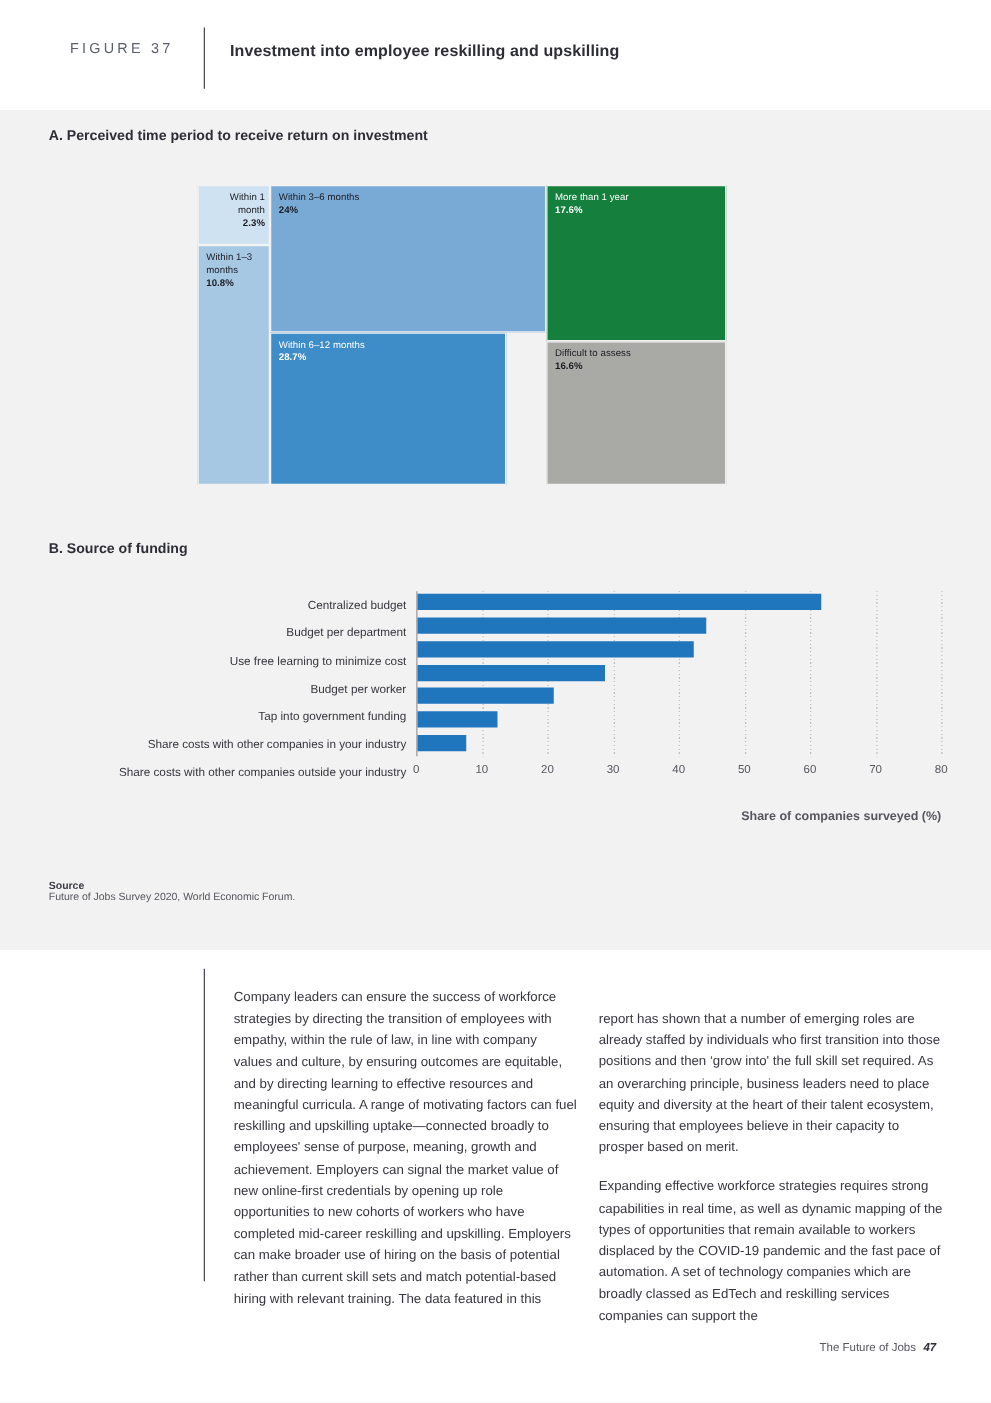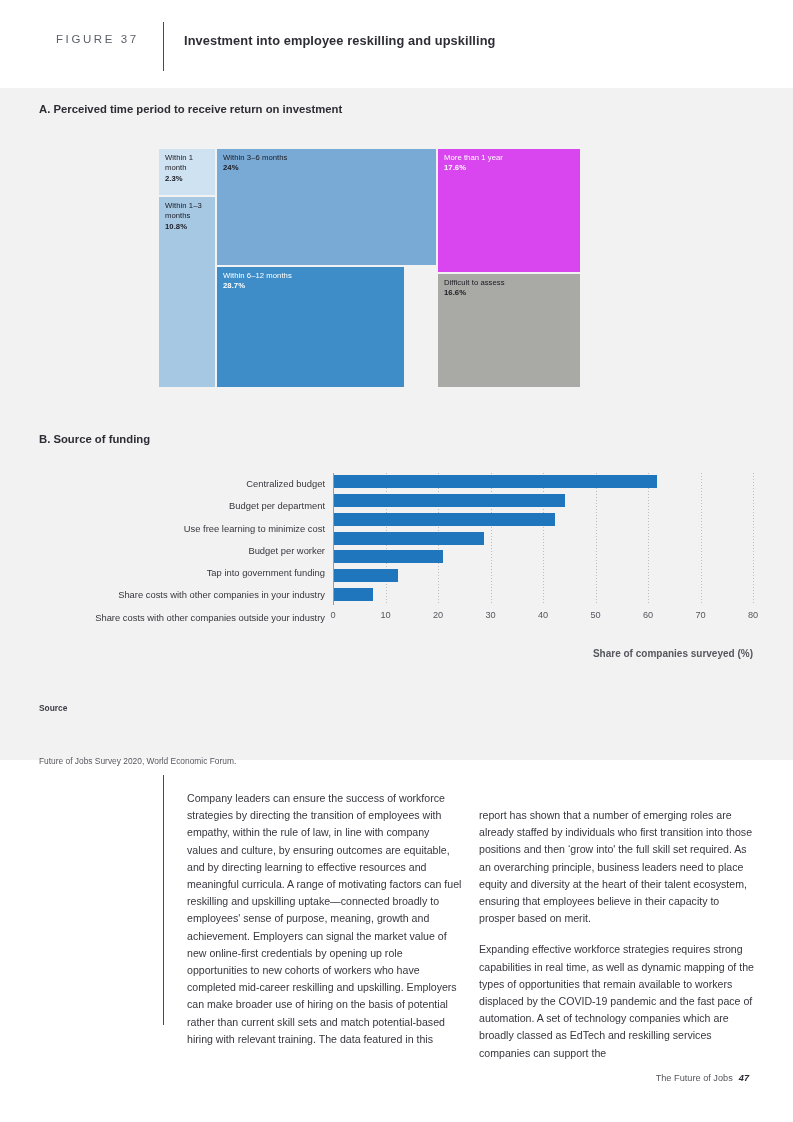--- a/index.html
+++ b/index.html
@@ -63,21 +63,21 @@
     background:repeating-linear-gradient(to bottom,#bdbdc2 0 1px,transparent 1px 3px);}
   .bar{position:absolute;height:13px;background:#1f76bd;}
   .tick{position:absolute;top:140px;font-size:9.2px;color:#56565e;transform:translateX(-50%);}
   #bc-axis-title{
     position:absolute;left:294px;top:168px;width:420px;text-align:right;
     font-size:10px;font-weight:bold;color:#56565e;margin-top:10px;
   }
 
   
   #src-head{position:absolute;left:39px;top:703px;font-size:8.4px;font-weight:bold;color:#3c3c46;}
-  #src-text{position:absolute;left:39px;top:756px;font-size:8.4px;color:#56565e;}
+  #src-text{position:absolute;left:39px;top:712px;font-size:8.4px;color:#56565e;}
 
   
   #body-rule{position:absolute;left:163px;top:775px;width:1px;height:250px;background:#4a4a52;}
   .col{
     position:absolute;top:790px;width:275px;
     font-size:10.6px;line-height:17.2px;color:#36363e;text-align:left;
   }
   #col-left{left:187px;}
   #col-right{left:479px;margin-top:17px;}
   .col p{margin:0 0 14px 0;}
@@ -95,33 +95,33 @@
   <div id="fig-label">FIGURE 37</div>
   <div id="fig-rule"></div>
   <div id="fig-title">Investment into employee reskilling and upskilling</div>
 </div>
 
 <div id="panel"></div>
 
 <div class="section-title" id="sec-a-title">A. Perceived time period to receive return on investment</div>
 
 <div id="treemap">
-    <div class="tm" style="left: 0px; top: 0px; width: 58px; height: 48px; background: rgb(207, 226, 241);">
+    <div class="tm" style="left: 0px; top: 0px; width: 58px; height: 48px; background: rgb(207, 226, 241); text-align: right;">
       <div class="lbl dark-text"><span>Within 1 month</span><span class="val">2.3%</span></div>
     </div>
     <div class="tm" style="left: 0px; top: 48px; width: 58px; height: 192px; background: rgb(166, 200, 227);">
       <div class="lbl dark-text"><span>Within 1–3 months</span><span class="val">10.8%</span></div>
     </div>
     <div class="tm" style="left: 58px; top: 0px; width: 221px; height: 118px; background: rgb(121, 170, 213);">
       <div class="lbl dark-text"><span>Within 3–6 months</span><span class="val">24%</span></div>
     </div>
     <div class="tm" style="left: 58px; top: 118px; width: 189px; height: 122px; background: rgb(62, 141, 200);">
       <div class="lbl light-text"><span>Within 6–12 months</span><span class="val">28.7%</span></div>
     </div>
-    <div class="tm" style="left: 279px; top: 0px; width: 144px; height: 125px; background: #d946ef;">
+    <div class="tm" style="left: 279px; top: 0px; width: 144px; height: 125px; background: #15803d;">
       <div class="lbl light-text"><span>More than 1 year</span><span class="val">17.6%</span></div>
     </div>
     <div class="tm" style="left: 279px; top: 125px; width: 144px; height: 115px; background: rgb(169, 169, 166);">
       <div class="lbl dark-text"><span>Difficult to assess</span><span class="val">16.6%</span></div>
     </div>
   </div>
 
 <div class="section-title" id="sec-b-title">B. Source of funding</div>
 
 <div id="barchart">

